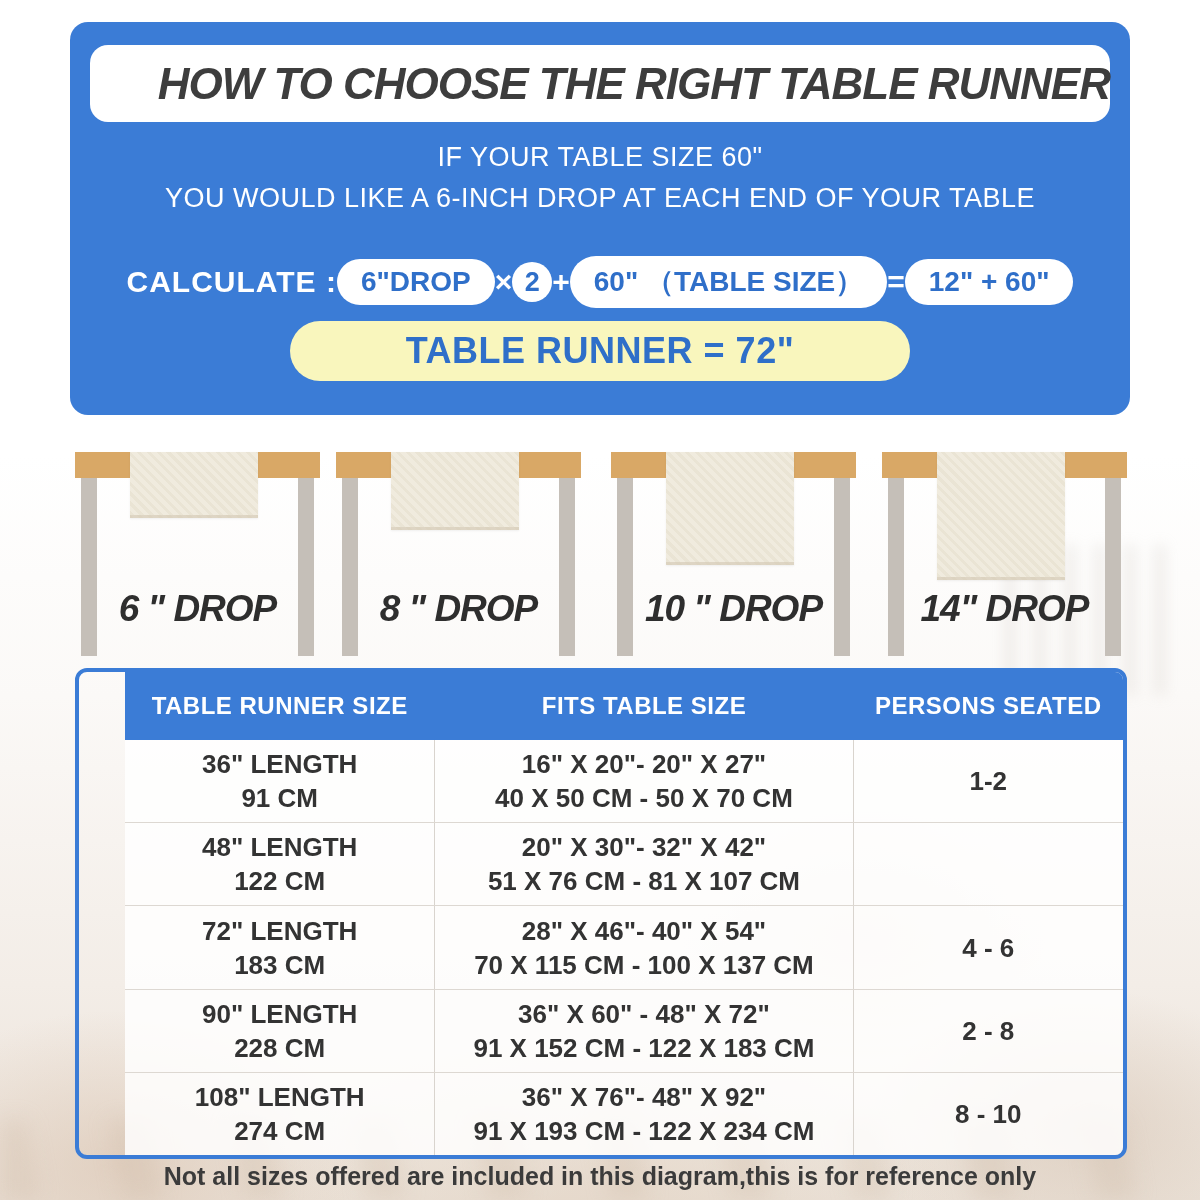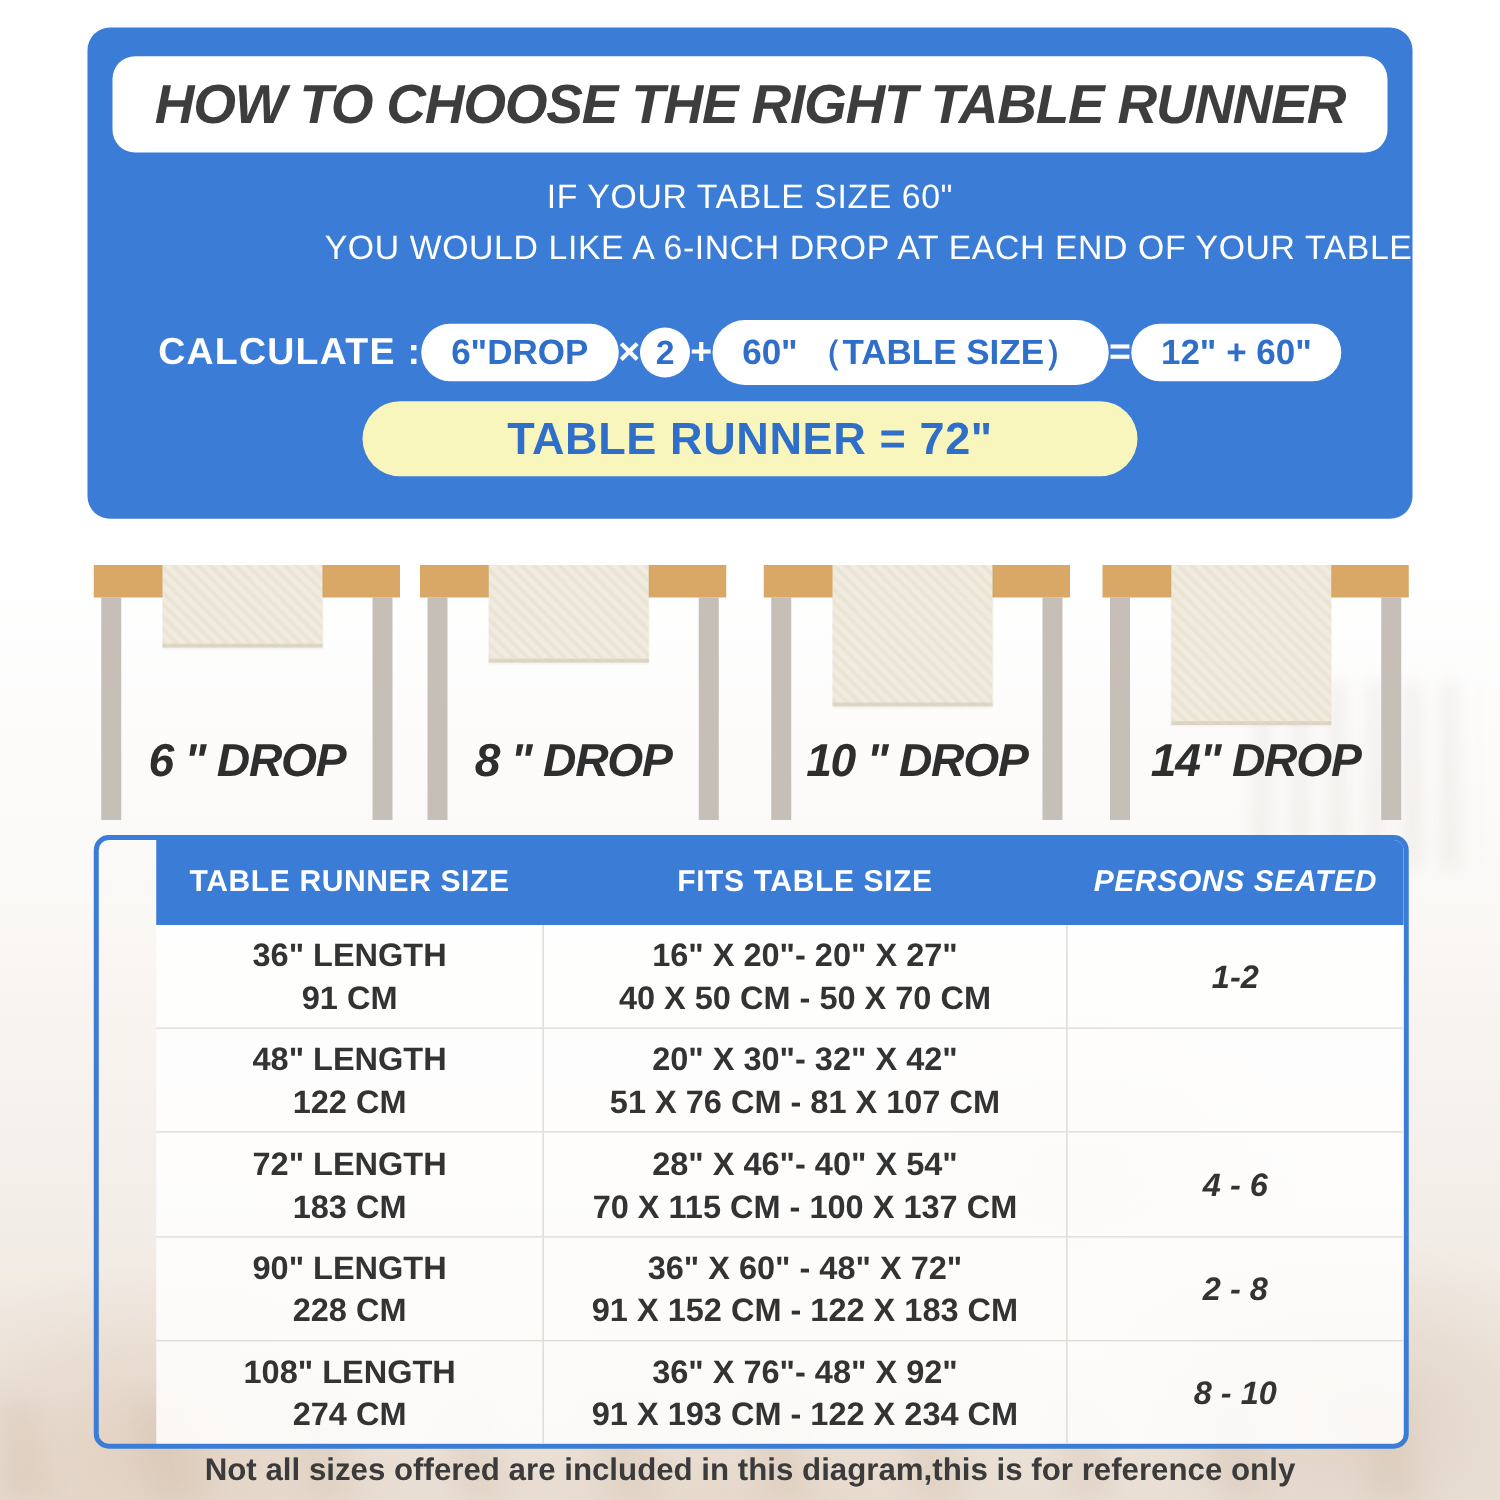--- a/index.html
+++ b/index.html
@@ -29,29 +29,29 @@
   }
 
   
   .hero {
     position: absolute; left: 70px; top: 22px; width: 1060px; height: 393px;
     background: #3b7cd6; border-radius: 18px;
   }
   .title-box {
     position: absolute; left: 20px; top: 23px; right: 20px; height: 77px;
     background: #ffffff; border-radius: 18px;
-    display: flex; align-items: center; justify-content: center;
+    display: flex; align-items: center; justify-content: flex-end;
   }
   .title {
     font-size: 44px; font-weight: bold; font-style: italic; color: #3d3d3d;
     letter-spacing: -1px; white-space: nowrap;
   }
   .subtitle { position: absolute; width: 100%; text-align: center; color: #ffffff; font-size: 27px; letter-spacing: .5px; }
   .subtitle.line1 { top: 120px; }
-  .subtitle.line2 { top: 161px; text-align: right; }
+  .subtitle.line2 { top: 161px; }
 
   .calc-row {
     position: absolute; top: 236px; width: 100%; height: 48px;
     display: flex; align-items: center; justify-content: center; 
   }
   .calc-label { color: #ffffff; font-size: 30px; font-weight: bold; letter-spacing: 1px; }
   .pill {
     background: #ffffff; color: #2f6fc9; font-weight: bold; font-size: 28px;
     border-radius: 26px; padding: 7px 24px; white-space: nowrap;
   }
@@ -109,21 +109,21 @@
   .th { color: #ffffff; font-size: 24px; font-weight: bold; text-align: center; letter-spacing: .5px; }
   .tbody { flex: 1; background: rgba(255,255,255,0.84); display: flex; flex-direction: column; }
   .tr { flex: 1; display: flex; align-items: stretch; }
   .tr + .tr { border-top: 1px solid #ddd8d2; }
   .td {
     display: flex; flex-direction: column; align-items: center; justify-content: center;
     color: #333333; font-size: 26px; font-weight: bold; line-height: 34px; text-align: center;
   }
   .col-size { width: 31%; }
   .col-fits { width: 42%; }
-  .col-persons { width: 27%; font-style: italic; }
+  .col-persons { width: 27%; }
   .td.col-fits { border-left: 1px solid #d9d4ce; border-right: 1px solid #d9d4ce; }
 
   
   .footer-note {
     position: absolute; left: 0; top: 1162px; width: 100%;
     text-align: center; font-size: 25px; font-weight: bold; color: #3b3b3b;
   }
 </style>
 </head>
 <body>

